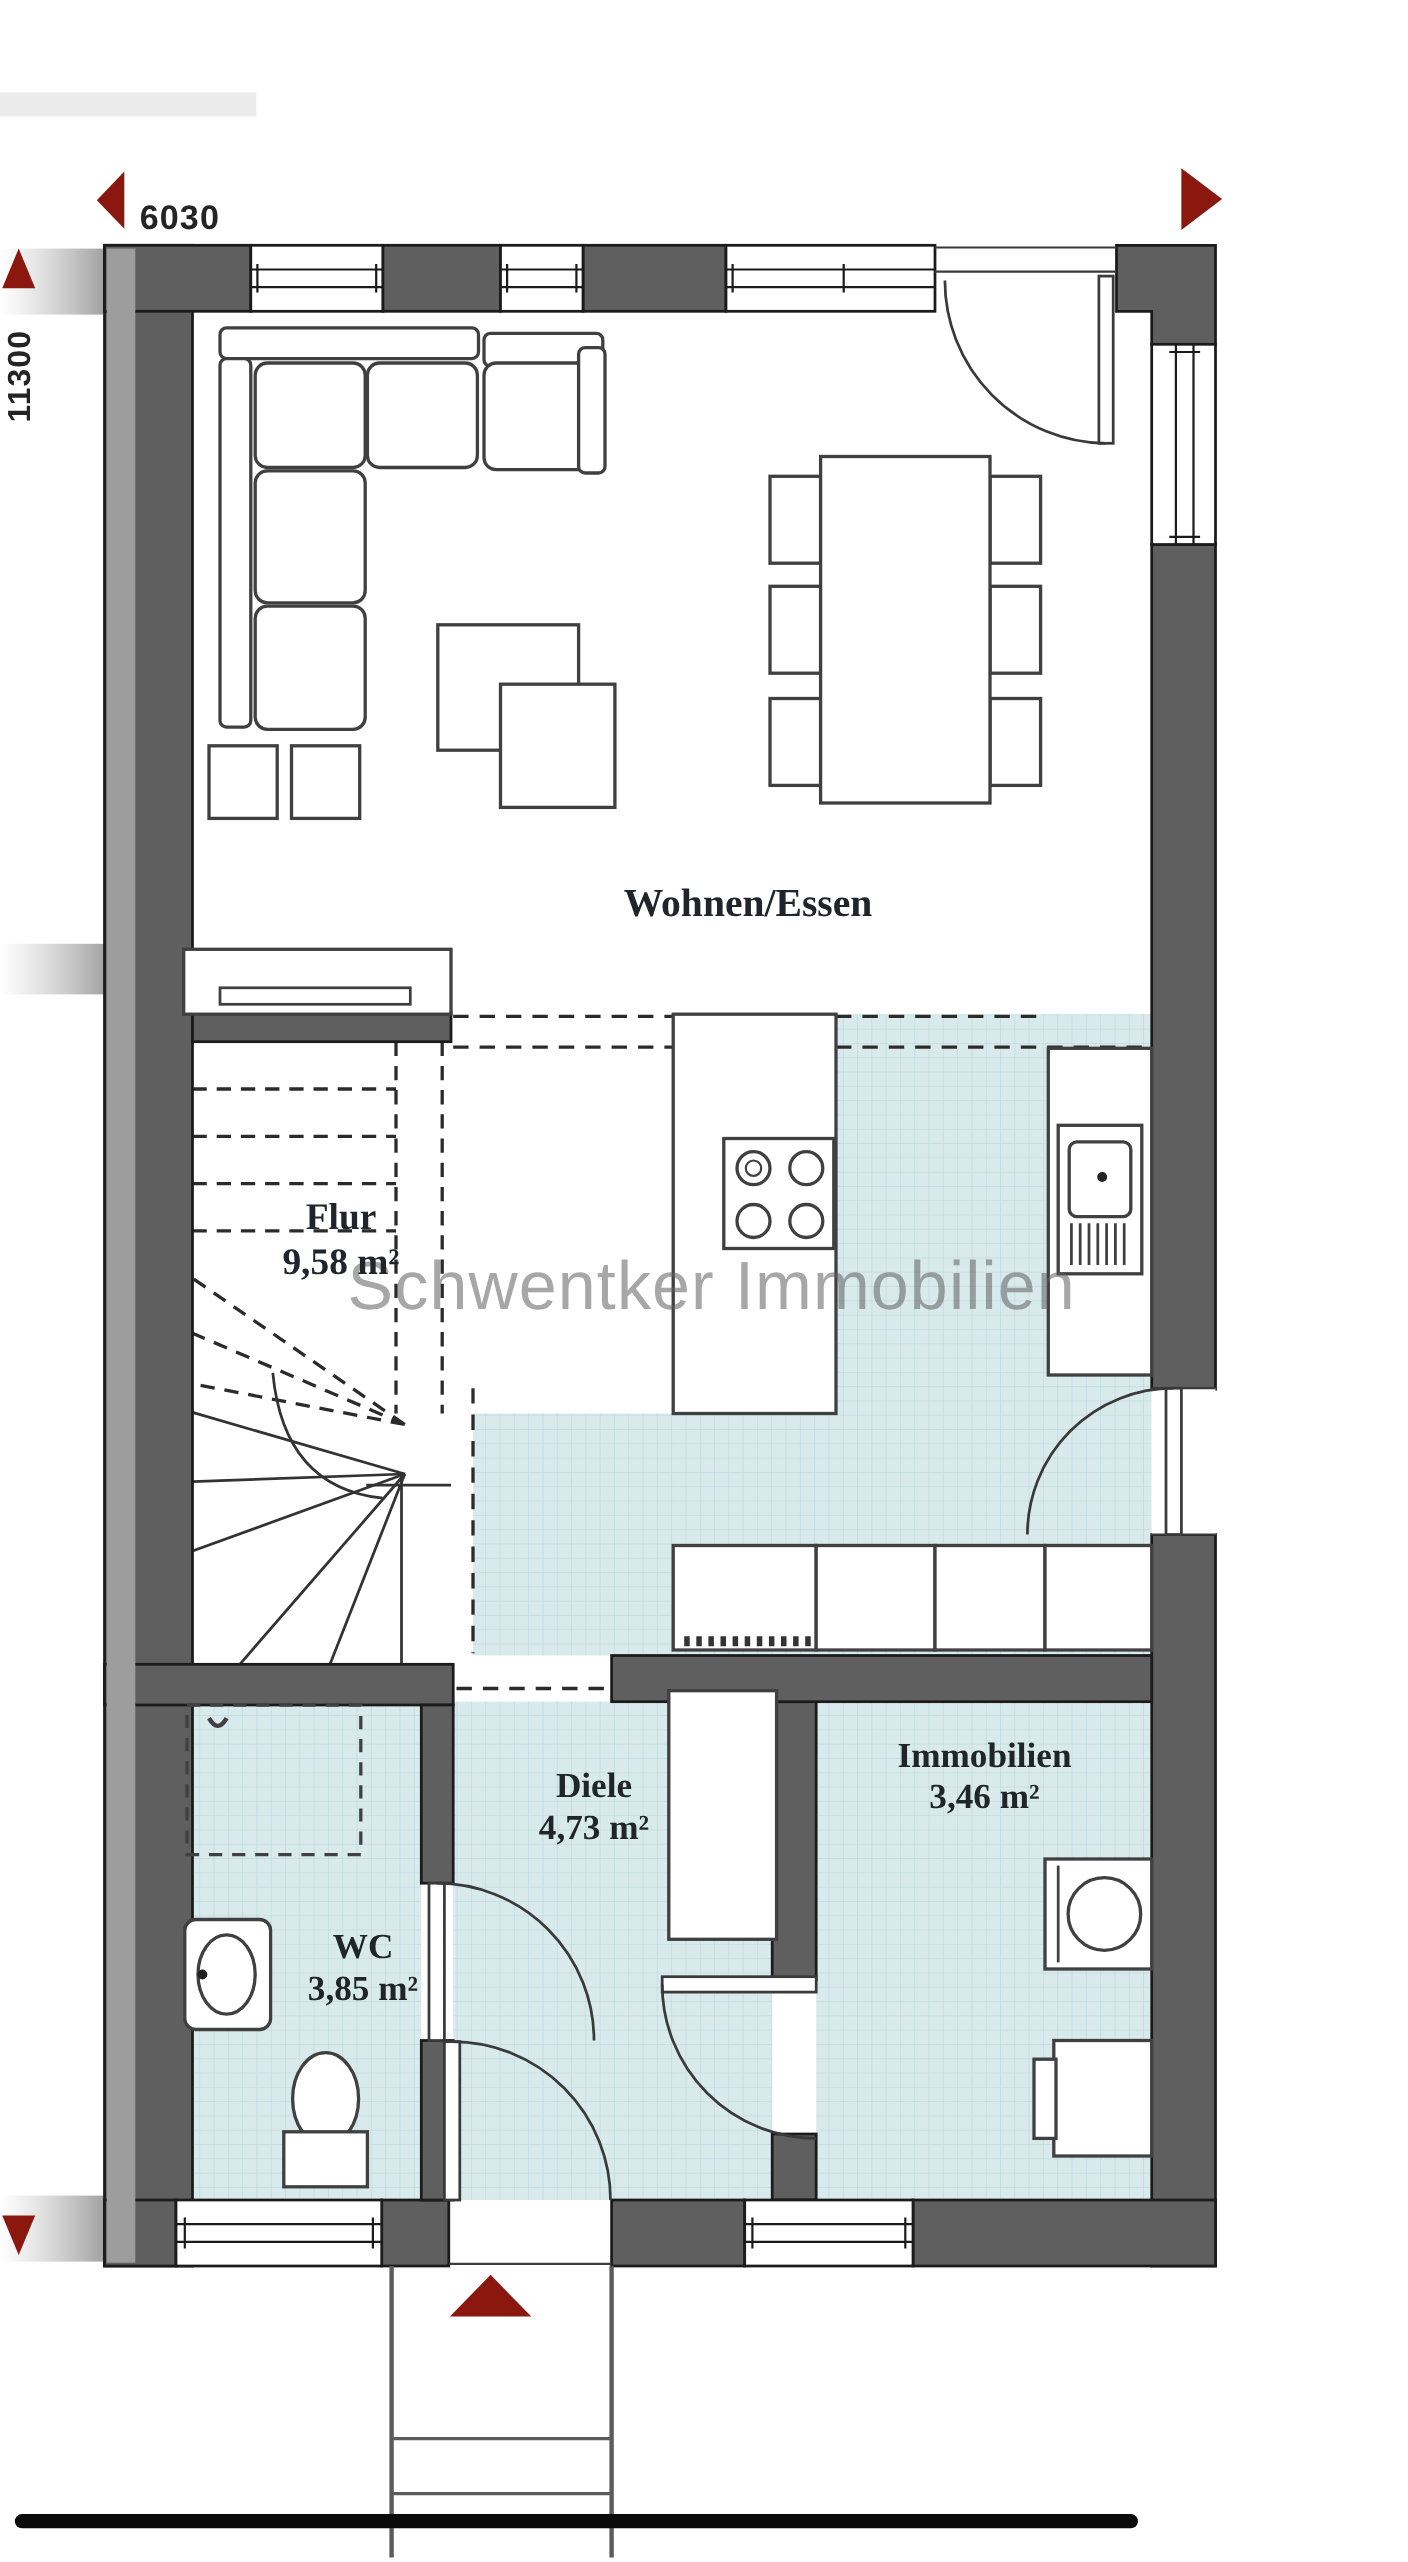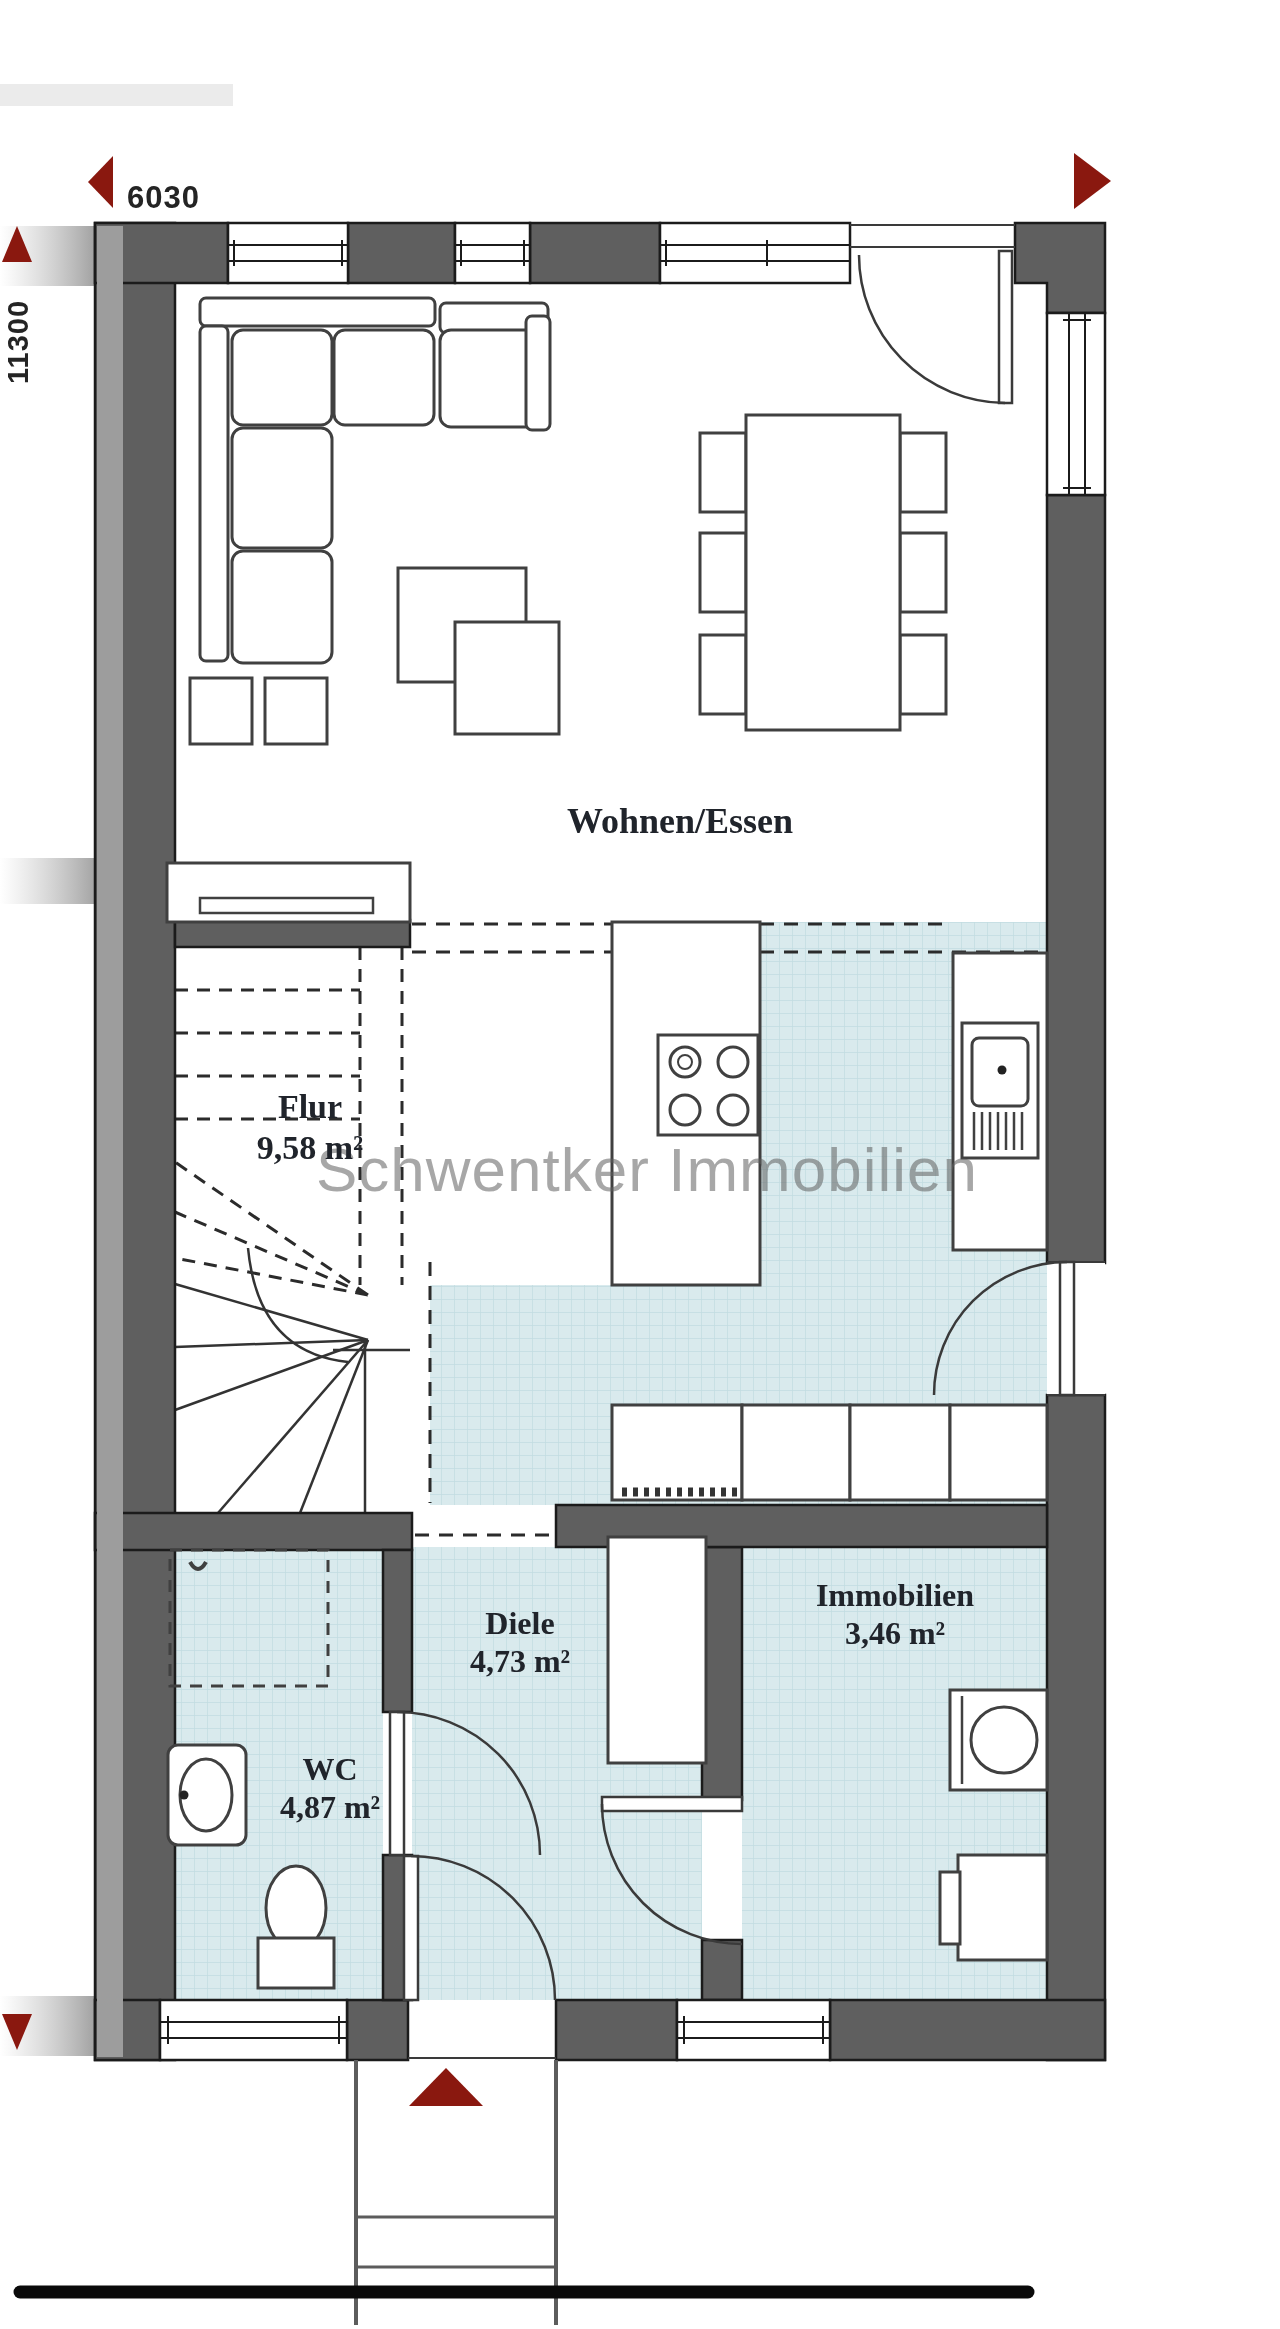--- a/index.html
+++ b/index.html
@@ -4,21 +4,21 @@
 <style>
   html,body{margin:0;padding:0;background:#ffffff;}
   #canvas{position:relative;width:1280px;height:2329px;background:#ffffff;overflow:hidden;
           font-family:"Liberation Sans", sans-serif;}
   #plan-svg{position:absolute;left:0;top:0;width:1280px;height:2329px;}
   .lbl{position:absolute;text-align:center;color:#20242b;font-weight:bold;z-index:5;font-family:Liberation Serif, serif;}
   .lbl .nm,.lbl .ar{display:block;}
   #lbl-wohnen{left:500px;top:800px;width:360px;font-size:36px;line-height:43px;}
   #lbl-flur{left:215px;top:1086px;width:190px;font-size:34px;line-height:41px;}
   #lbl-kueche{left:735px;top:1284px;width:180px;font-size:34px;line-height:40px;}
-  #lbl-diele{left:430px;top:1604px;width:180px;font-size:32px;line-height:38px;}
+  #lbl-diele{left:430px;top:1604px;width:180px;font-size:32px;line-height:38px;padding-left:20px;}
   #lbl-technikraum{left:763px;top:1576px;width:264px;font-size:32px;line-height:38px;}
   #lbl-wc{left:240px;top:1750px;width:180px;font-size:32px;line-height:38px;}
   #watermark{position:absolute;left:316px;top:1134px;width:660px;font-size:62px;
              color:rgba(95,95,95,0.55);font-weight:400;letter-spacing:1px;z-index:4;white-space:nowrap;}
   #dim-width{position:absolute;left:127px;top:164px;font-size:31px;font-weight:bold;color:#242424;letter-spacing:1px;z-index:5;margin-top:16px;}
   #dim-height{position:absolute;left:2px;top:272px;height:112px;font-size:29px;font-weight:bold;color:#242424;
               writing-mode:vertical-rl;transform:rotate(180deg);letter-spacing:1px;z-index:5;}
 </style>
 </head>
 <body>
@@ -259,16 +259,16 @@
 <div class="lbl" id="lbl-diele">
   <span class="nm">Diele</span>
   <span class="ar">4,73 m²</span>
 </div>
 <div class="lbl" id="lbl-technikraum">
   <span class="nm">Immobilien</span>
   <span class="ar">3,46 m²</span>
 </div>
 <div class="lbl" id="lbl-wc">
   <span class="nm">WC</span>
-  <span class="ar">4,87 m²</span>
+  <span class="ar">3,85 m²</span>
 </div>
 
 </div>
 
 </body></html>

